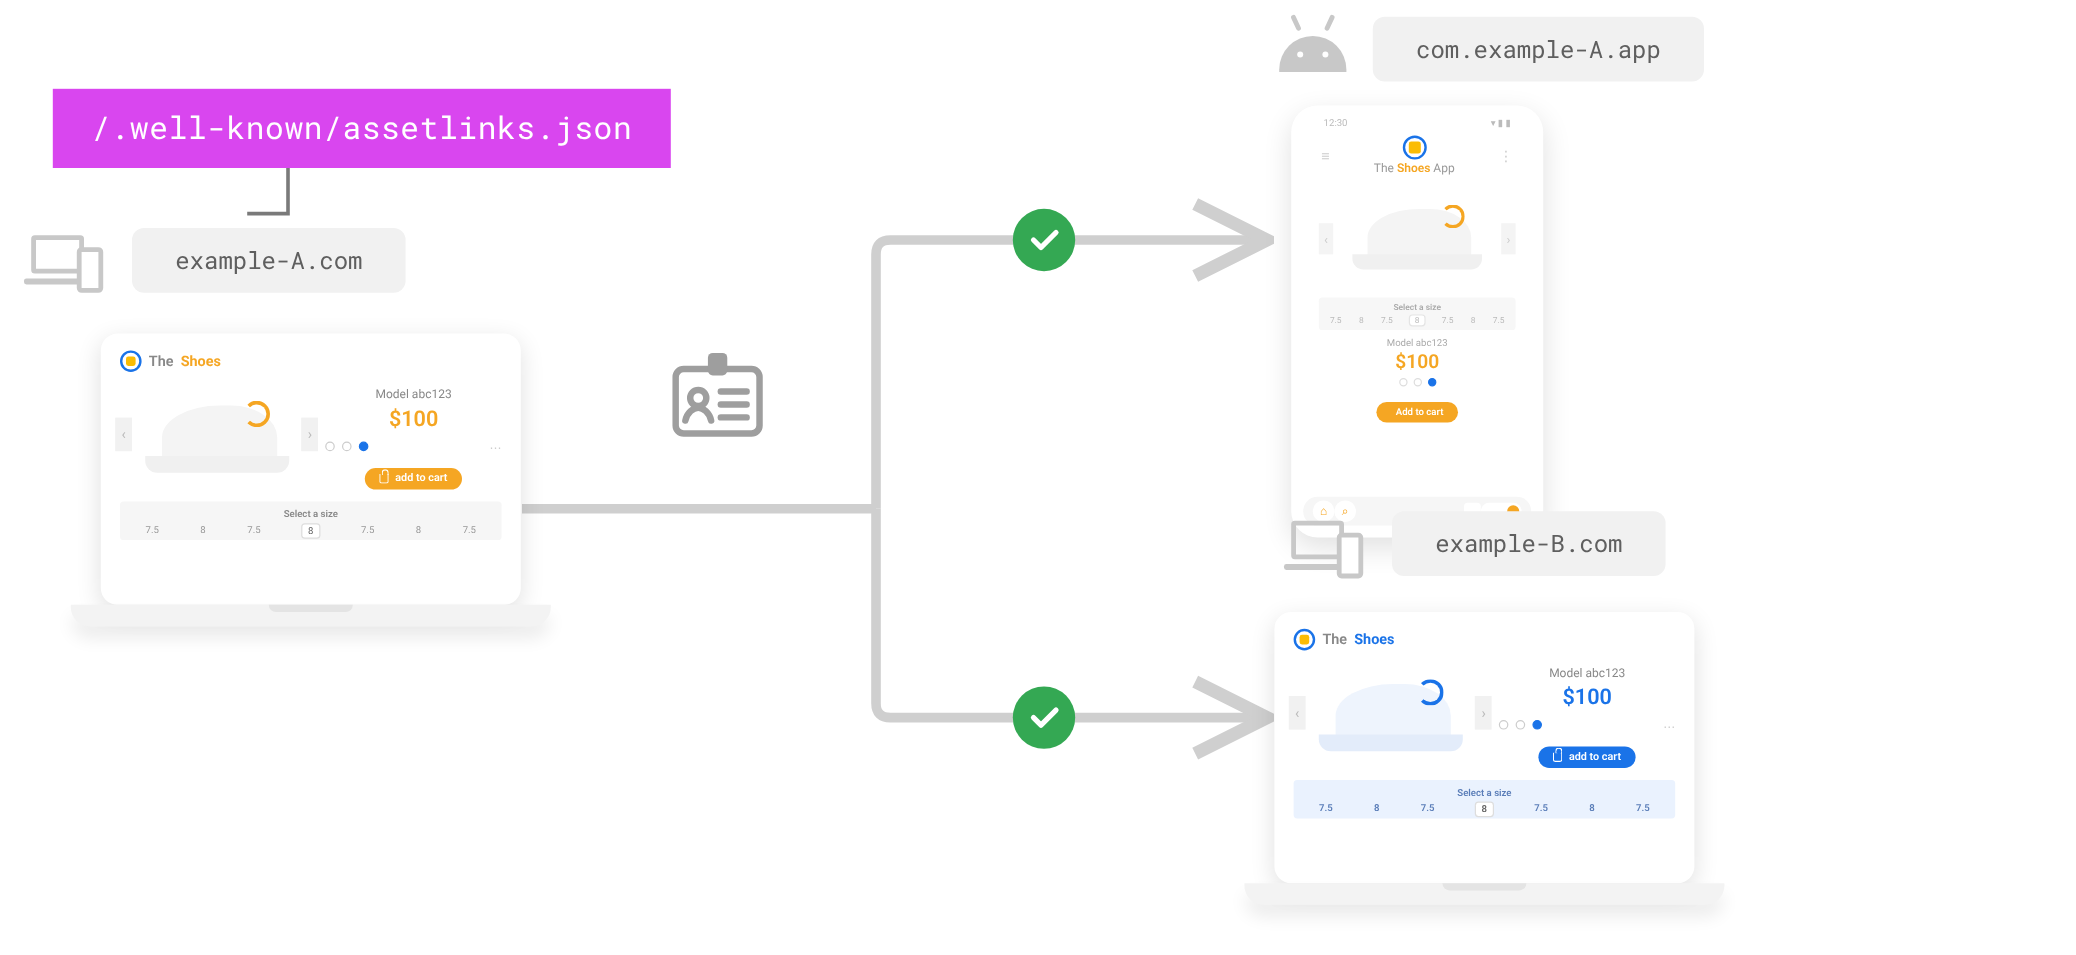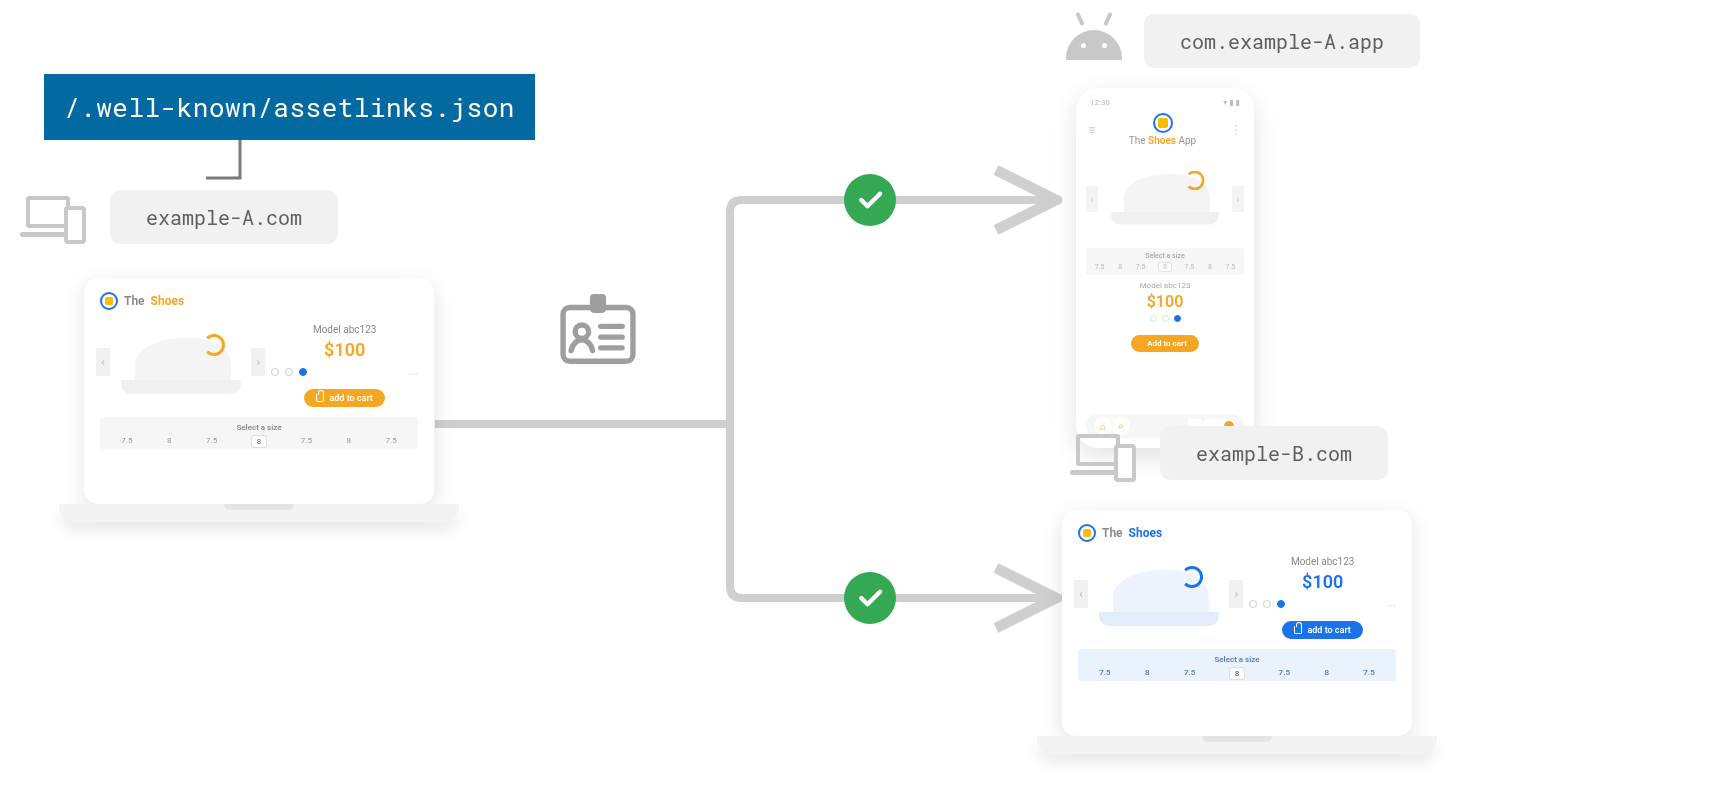--- a/index.html
+++ b/index.html
@@ -2,23 +2,23 @@
 <html><head>
 <meta charset="utf-8">
 <style>
   * { box-sizing: border-box; margin: 0; padding: 0; }
   html, body { width: 1730px; height: 796px; background: #fff; font-family: Roboto, Arial, sans-serif; position: relative; }
   .mono { font-family: "Roboto Mono", Menlo, Consolas, monospace; }
 
   
   .dark-label {
     position: absolute;
-    background: #0369a1;
+    background: #d946ef;
     color: #fff;
-    padding: 16px 20px;
+    padding: 16px 32px;
     font-size: 26px;
     letter-spacing: 0.5px;
   }
   .light-pill {
     position: absolute;
     background: #f1f1f1;
     color: #5f5f5f;
     padding: 14px 36px;
     font-size: 20px;
     border-radius: 10px;
@@ -107,23 +107,23 @@
   .shop.orange .size-bar{background:#f6f6f6;}
   .shop.blue   .size-bar{background:#eaf2fe;}
   .shop .size-title{text-align:center;font-size:8px;color:#888;font-weight:600;margin-bottom:4px;}
   .shop.blue .size-title{color:#5a7db8;}
   .shop .sizes{display:flex;justify-content:space-around;font-size:8px;color:#999;}
   .shop.blue .sizes{color:#5a7db8;font-weight:600;}
   .shop .sizes .sel{background:#fff;padding:1px 5px;border-radius:2px;box-shadow:0 0 0 1px #ddd;color:#666;}
 
   
   .phone-mock{
-    position:absolute; width:178px; height:360px; background:#fff;
+    position:absolute; width:210px; height:360px; background:#fff;
     border-radius:22px; box-shadow:0 8px 24px rgba(0,0,0,0.12);
-    padding:8px 10px 10px;
+    padding:8px 23px 10px;
   }
   .phone-mock .status{display:flex;justify-content:space-between;font-size:8px;color:#bbb;padding:2px 4px 6px;}
   .phone-mock .topbar{display:flex;justify-content:space-between;align-items:center;font-size:12px;color:#ccc;padding:0 2px 4px;}
   .phone-mock .center{text-align:center;}
   .phone-mock .plogo{width:20px;height:20px;border:2px solid #1a73e8;border-radius:50%;margin:0 auto 2px;position:relative;}
   .phone-mock .plogo::after{content:"";position:absolute;inset:3px;background:#fbbc04;border-radius:2px;}
   .phone-mock .ptitle{font-size:10px;color:#999;}
   .phone-mock .ptitle .accent{color:#f5a623;font-weight:600;}
   .phone-mock .pgallery{position:relative;margin:8px 0 4px;height:86px;}
   .phone-mock .pgallery .shoe{transform:scale(0.9);margin:0 auto;}

